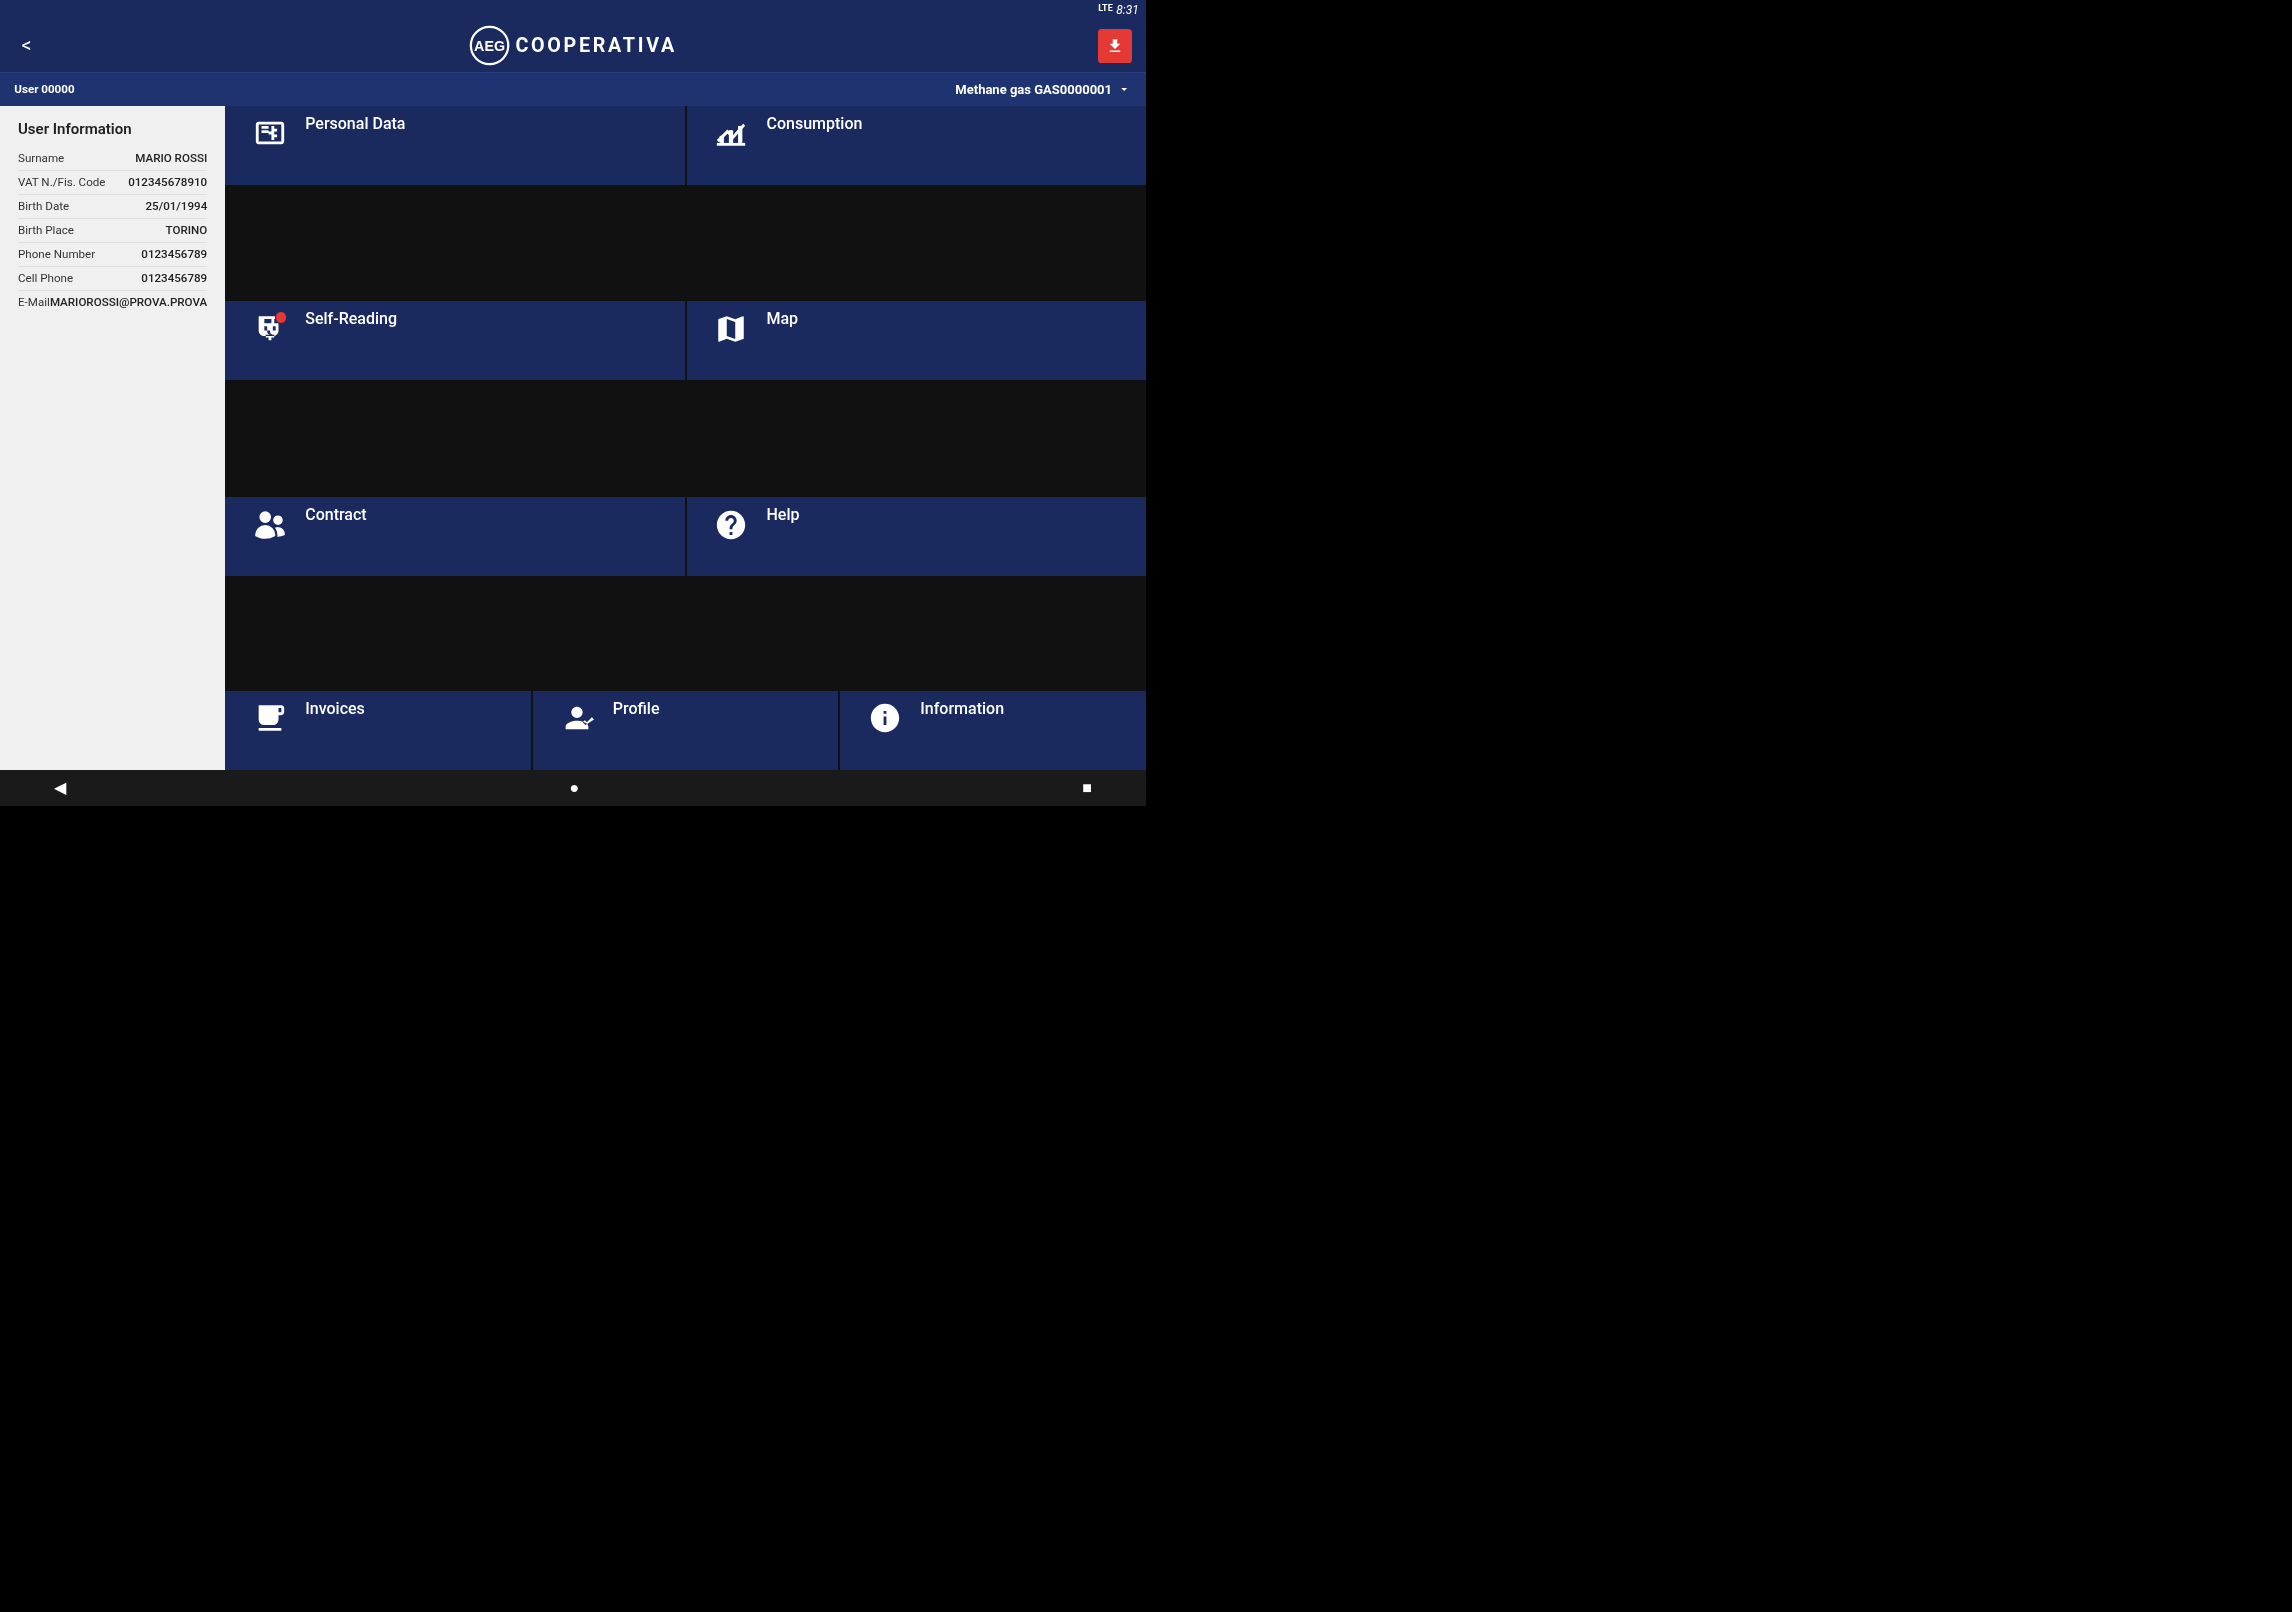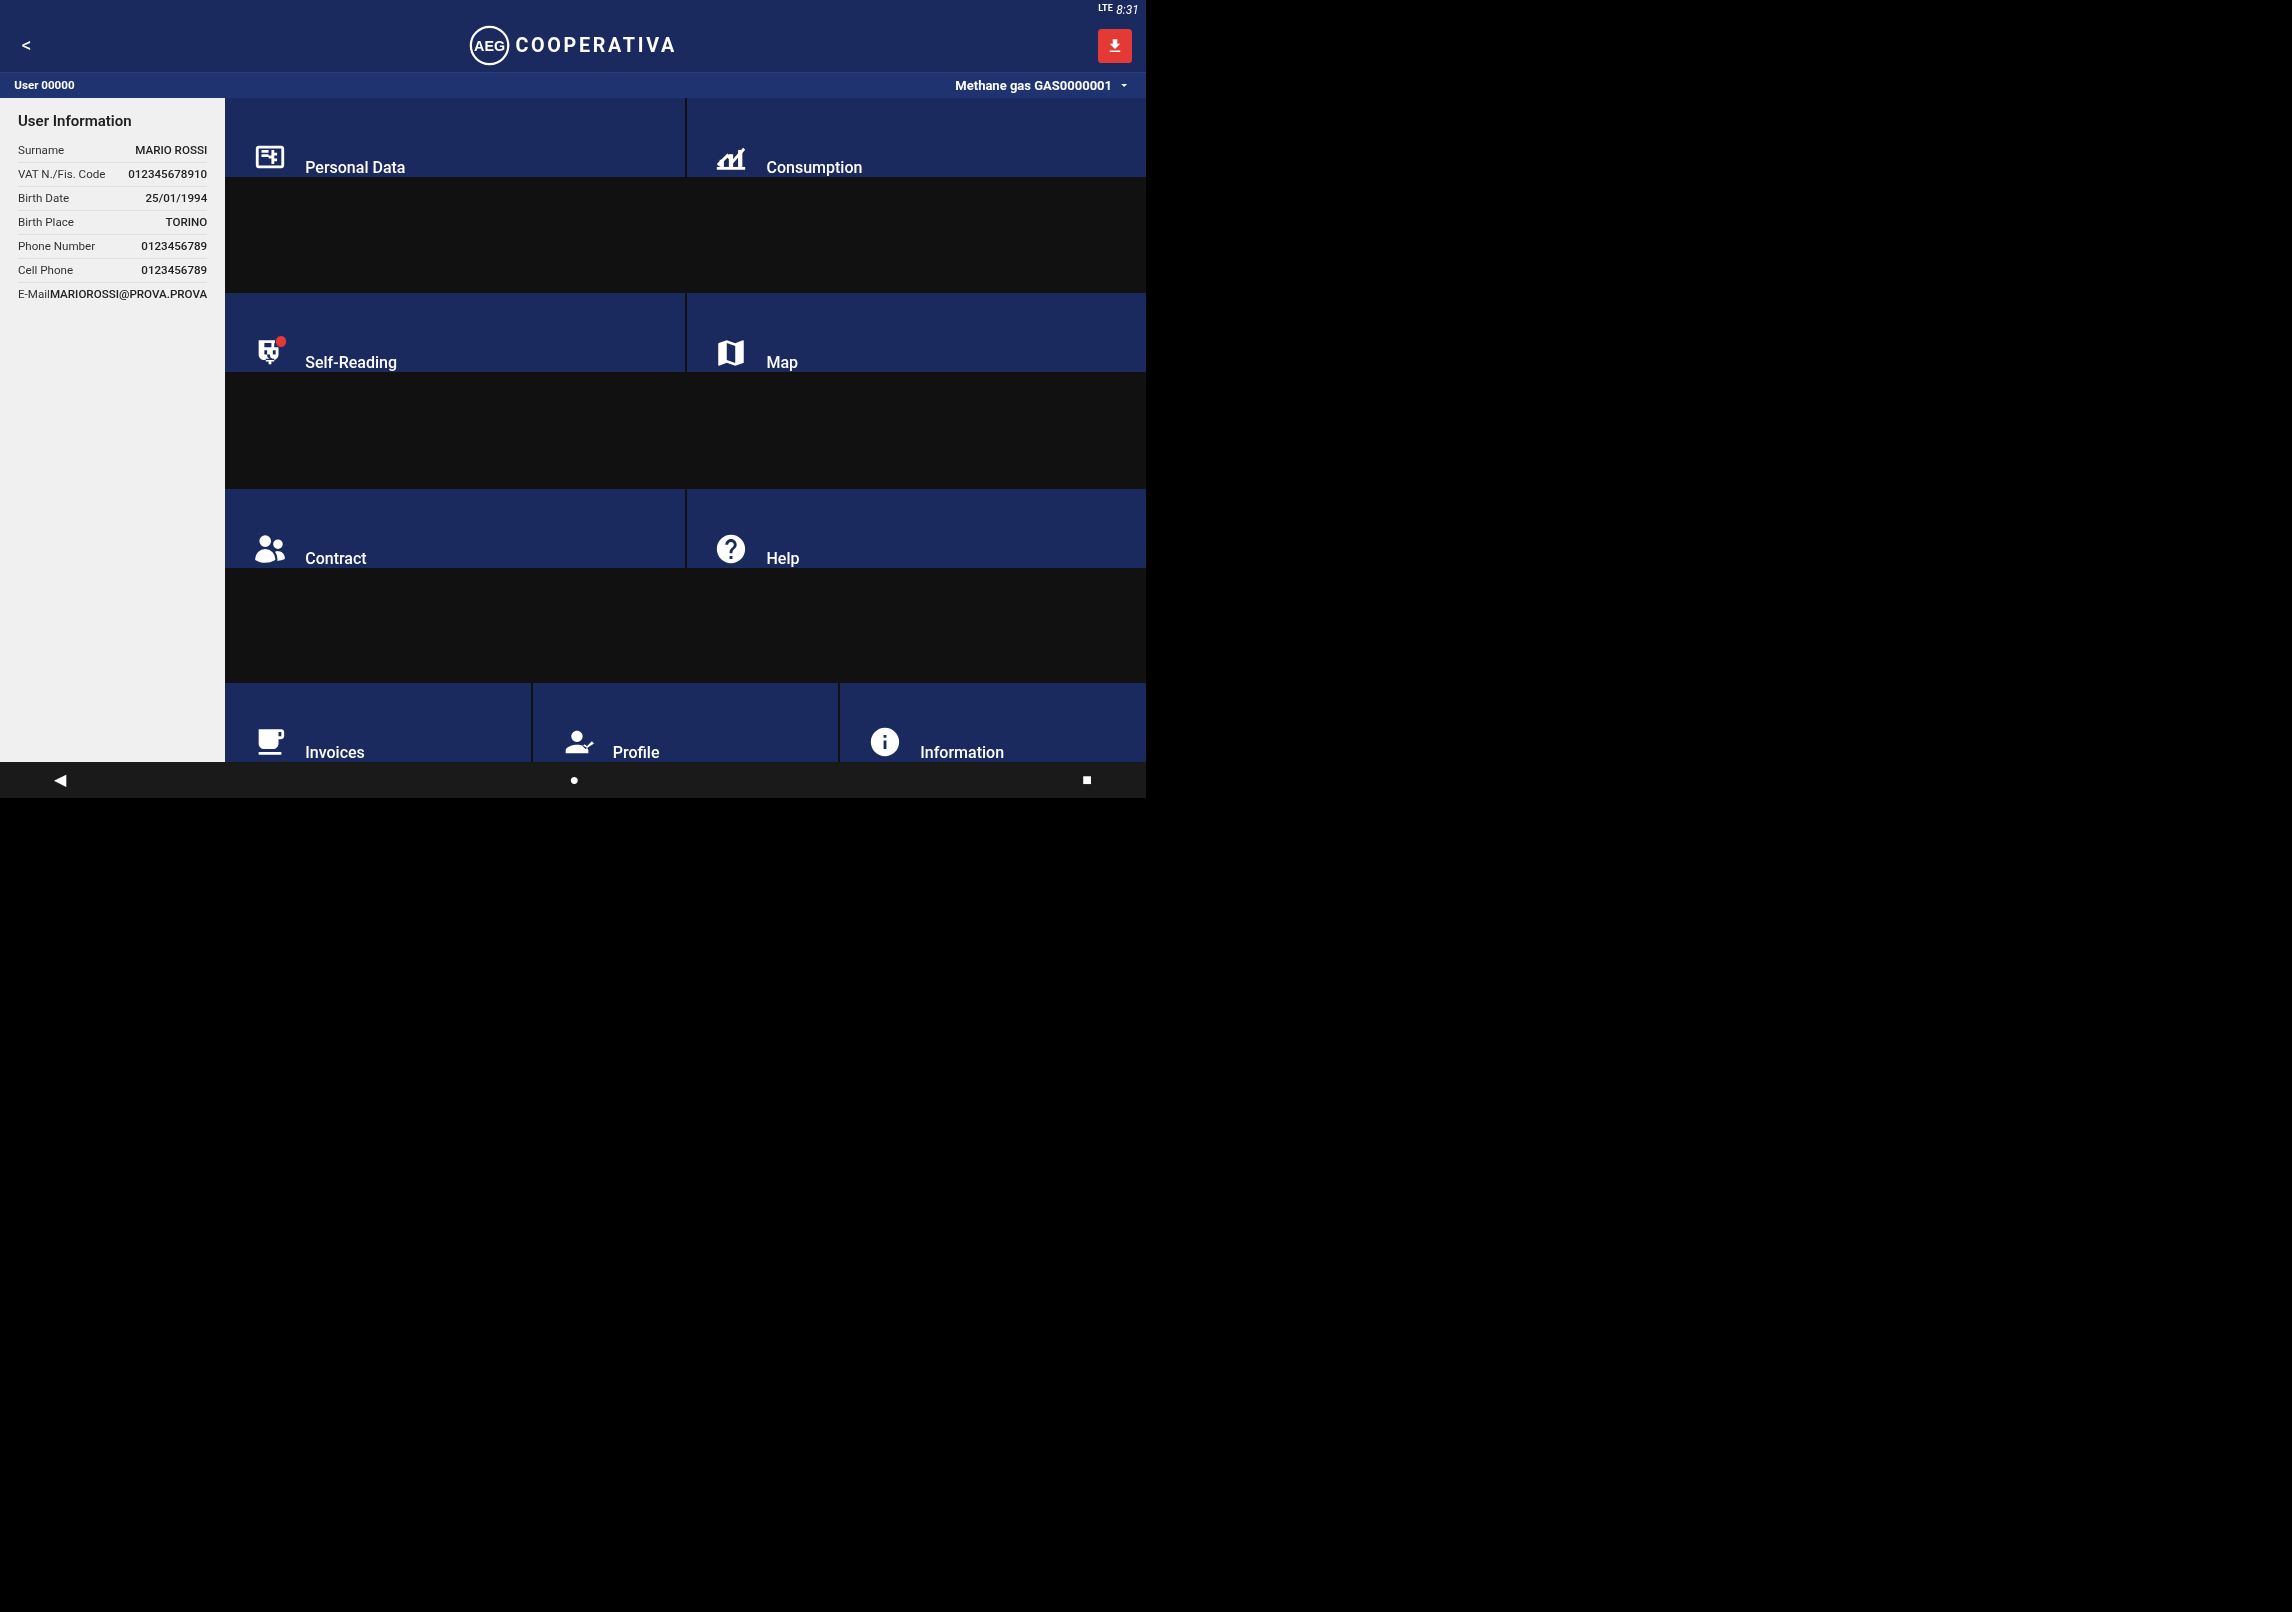--- a/index.html
+++ b/index.html
@@ -59,21 +59,21 @@
       display: flex;
       align-items: center;
       justify-content: center;
       border-radius: 3.6px;
       cursor: pointer;
     }
 
     
     .sub-header {
       background: #1e3370;
-      height: 26px;
+      height: 34px;
       display: flex;
       align-items: center;
       justify-content: space-between;
       padding: 0 14.3px;
       border-top: 0.9px solid #2a3d80;
     }
     .sub-header-user {
       color: white;
       font-size: 11.6px;
     }
@@ -126,23 +126,23 @@
     .menu-grid {
       display: grid;
       grid-template-columns: 1fr 1fr;
       gap: 1.8px;
       background: #111;
       flex: 1;
     }
     .menu-item {
       background: #1a2a5e;
       display: flex;
-      align-items: flex-end;
+      align-items: flex-start;
       gap: 16px;
-      padding: 0 25px;
+      padding: 8px 25px;
       height: 79px;
       cursor: pointer;
       color: white;
       font-size: 16px;
       font-weight: 500;
       transition: background 0.15s;
     }
     .menu-icon {
       width: 39px;
       height: 39px;

